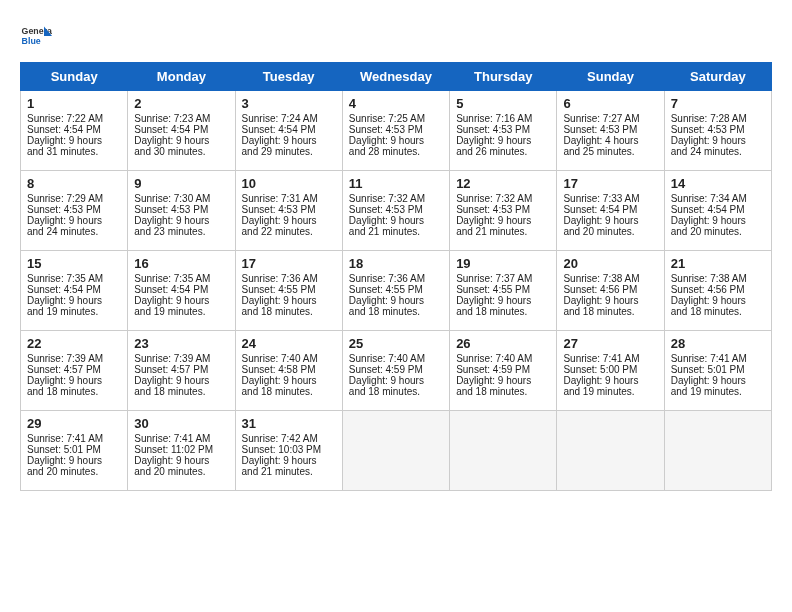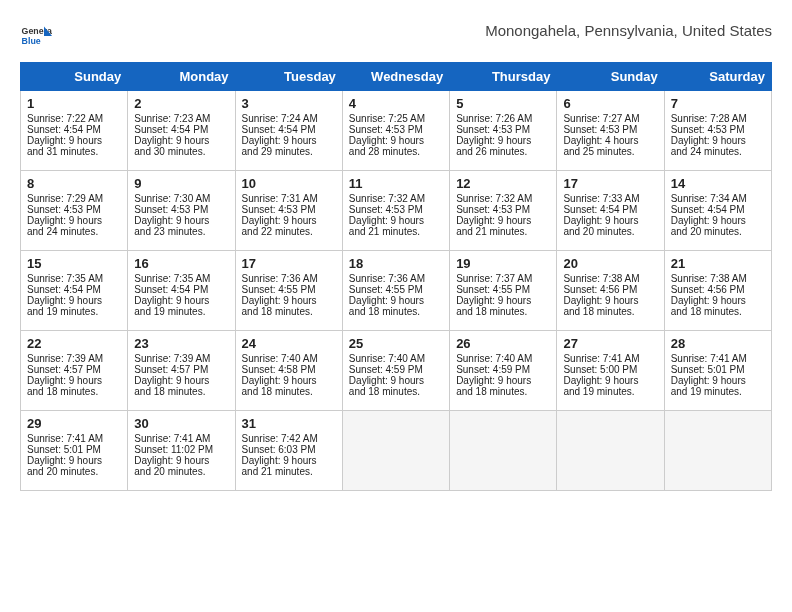--- a/index.html
+++ b/index.html
@@ -40,21 +40,21 @@
       margin-top: 2px;
     }
     table {
       width: 100%;
       border-collapse: collapse;
       table-layout: fixed;
     }
     th {
       background-color: #1565c0;
       color: #fff;
-      text-align: right;
+      text-align: center;
       padding: 6px 6px;
       font-size: 13px;
       font-weight: bold;
       border: 1px solid #1565c0;
     }
     td {
       vertical-align: top;
       padding: 5px 6px;
       font-size: 10px;
       color: #222;
@@ -83,21 +83,20 @@
 
 <div class="header-area">
   <div class="logo">
     <svg class="logo-icon" viewBox="0 0 40 40" xmlns="http://www.w3.org/2000/svg">
       <text x="2" y="18" font-size="11" font-weight="bold" fill="#333" font-family="Arial">General</text>
       <text x="2" y="30" font-size="11" font-weight="bold" fill="#1565c0" font-family="Arial">Blue</text>
       <polygon points="30,8 40,20 30,20" fill="#1565c0"></polygon>
     </svg>
   </div>
   <div class="title-area">
-    <div class="location-title">Monongahela, Pennsylvania, United States</div>
   </div>
 </div>
 
 <table>
   <thead>
     <tr id="header-row">
         <th>Sunday</th>
         <th>Monday</th>
         <th>Tuesday</th>
         <th>Wednesday</th>
@@ -127,21 +126,21 @@
           <div>Daylight: 9 hours and 29 minutes.</div>
         </td>
         <td>
           <span class="day-number">4</span>
           <div>Sunrise: 7:25 AM</div>
           <div>Sunset: 4:53 PM</div>
           <div>Daylight: 9 hours and 28 minutes.</div>
         </td>
         <td>
           <span class="day-number">5</span>
-          <div>Sunrise: 7:26 AM</div>
+          <div>Sunrise: 7:16 AM</div>
           <div>Sunset: 4:53 PM</div>
           <div>Daylight: 9 hours and 26 minutes.</div>
         </td>
         <td>
           <span class="day-number">6</span>
           <div>Sunrise: 7:27 AM</div>
           <div>Sunset: 4:53 PM</div>
           <div>Daylight: 4 hours and 25 minutes.</div>
         </td>
         <td>
@@ -292,21 +291,21 @@
         </td>
         <td>
           <span class="day-number">30</span>
           <div>Sunrise: 7:41 AM</div>
           <div>Sunset: 11:02 PM</div>
           <div>Daylight: 9 hours and 20 minutes.</div>
         </td>
         <td>
           <span class="day-number">31</span>
           <div>Sunrise: 7:42 AM</div>
-          <div>Sunset: 6:03 PM</div>
+          <div>Sunset: 10:03 PM</div>
           <div>Daylight: 9 hours and 21 minutes.</div>
         </td>
         <td class="empty"></td>
         <td class="empty"></td>
         <td class="empty"></td>
         <td class="empty"></td>
       </tr>
     </tbody>
 </table>
 

